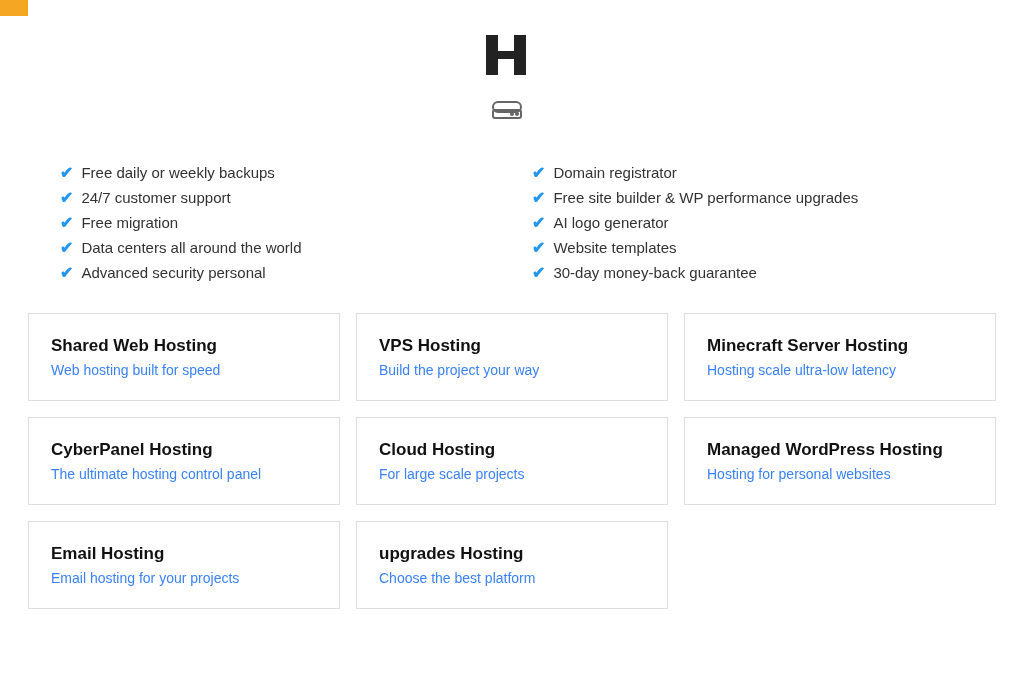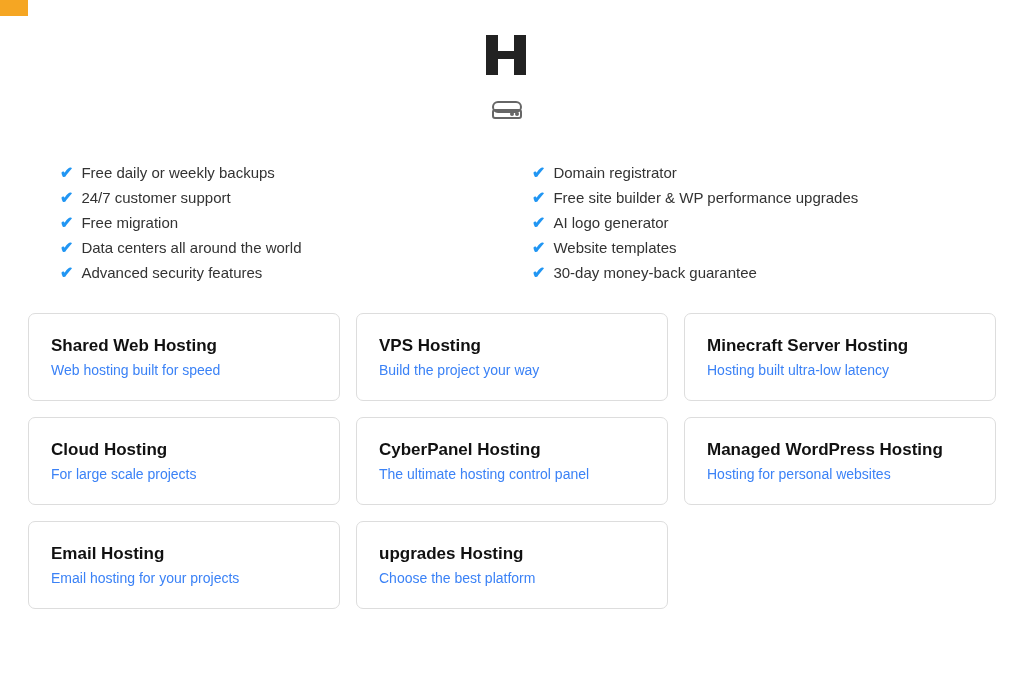--- a/index.html
+++ b/index.html
@@ -93,21 +93,21 @@
 
     .hosting-grid {
       display: grid;
       grid-template-columns: repeat(3, 1fr);
       gap: 16px;
       padding: 0 28px 28px 28px;
     }
 
     .hosting-card {
       border: 1px solid #ddd;
-      border-radius: 7px;
+      border-radius: 0;
       padding: 22px 6px 22px 22px;
       cursor: pointer;
       transition: box-shadow 0.2s;
     }
 
     .hosting-card-title {
       font-size: 17px;
       font-weight: 700;
       color: #111;
       margin-bottom: 6px;
@@ -161,21 +161,21 @@
       <div class="feature-item">
         <span class="check-icon">✔</span>
         <span>Free migration</span>
       </div>
       <div class="feature-item">
         <span class="check-icon">✔</span>
         <span>Data centers all around the world</span>
       </div>
       <div class="feature-item">
         <span class="check-icon">✔</span>
-        <span>Advanced security features</span>
+        <span>Advanced security personal</span>
       </div>
     </div>
     <div>
       <div class="feature-item">
         <span class="check-icon">✔</span>
         <span>Domain registrator</span>
       </div>
       <div class="feature-item">
         <span class="check-icon">✔</span>
         <span>Free site builder &amp; WP performance upgrades</span>
@@ -199,31 +199,31 @@
 <div class="hosting-card">
       <div class="hosting-card-title">Shared Web Hosting</div>
       <div class="hosting-card-desc">Web hosting built for speed</div>
     </div>
     <div class="hosting-card">
       <div class="hosting-card-title">VPS Hosting</div>
       <div class="hosting-card-desc">Build the project your way</div>
     </div>
     <div class="hosting-card">
       <div class="hosting-card-title">Minecraft Server Hosting</div>
-      <div class="hosting-card-desc">Hosting built ultra-low latency</div>
+      <div class="hosting-card-desc">Hosting scale ultra-low latency</div>
+    </div>
+    <div class="hosting-card">
+      <div class="hosting-card-title">CyberPanel Hosting</div>
+      <div class="hosting-card-desc">The ultimate hosting control panel</div>
     </div>
     <div class="hosting-card">
       <div class="hosting-card-title">Cloud Hosting</div>
       <div class="hosting-card-desc">For large scale projects</div>
     </div>
     <div class="hosting-card">
-      <div class="hosting-card-title">CyberPanel Hosting</div>
-      <div class="hosting-card-desc">The ultimate hosting control panel</div>
-    </div>
-    <div class="hosting-card">
       <div class="hosting-card-title">Managed WordPress Hosting</div>
       <div class="hosting-card-desc">Hosting for personal websites</div>
     </div>
     <div class="hosting-card">
       <div class="hosting-card-title">Email Hosting</div>
       <div class="hosting-card-desc">Email hosting for your projects</div>
     </div>
     <div class="hosting-card">
       <div class="hosting-card-title">upgrades Hosting</div>
       <div class="hosting-card-desc">Choose the best platform</div>

